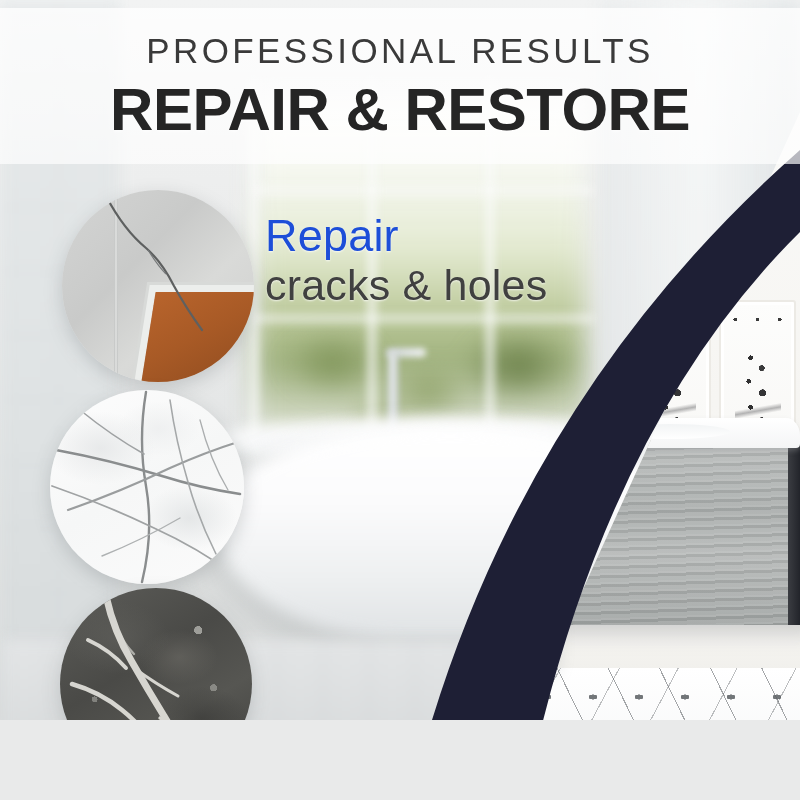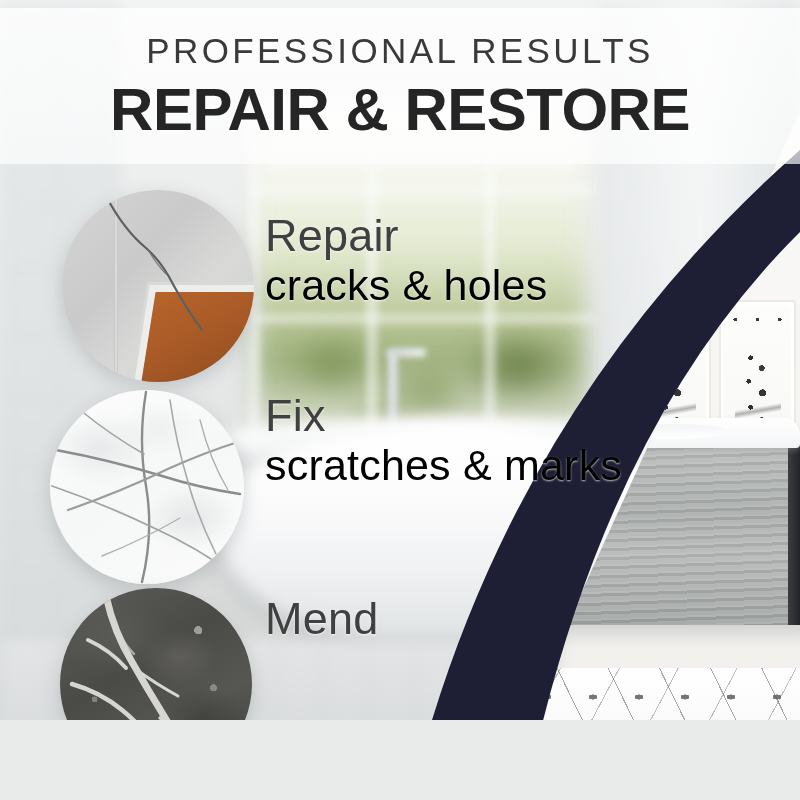--- a/index.html
+++ b/index.html
@@ -307,26 +307,26 @@
     text-shadow:0 2px 3px rgba(255,255,255,.55);
   }
 
   
   .feature { position:absolute; }
   .f1 { left:265px; top:212px; }
   .f2 { left:265px; top:392px; }
   .f3 { left:265px; top:595px; }
 
   .f-title {
-    font-size:45px; font-weight:400; color:#404040; line-height:1.06;
+    font-size:45px; font-weight:400; color:#1d4ed8; line-height:1.06;
     letter-spacing:.2px; white-space:nowrap;
     text-shadow:0 1px 2px rgba(255,255,255,.75);
   }
   .f-sub {
-    font-size:43px; font-weight:300; color:#000000; line-height:1.1;
+    font-size:43px; font-weight:300; color:#404040; line-height:1.1;
     letter-spacing:.2px; white-space:nowrap; margin-top:2px;
     text-shadow:0 1px 2px rgba(255,255,255,.7);
   }
 </style>
 </head>
 <body>
 
 <div class="stage">
 
   <div class="bg-photo">
@@ -427,22 +427,17 @@
   <div class="headline-band">
     <div class="eyebrow">PROFESSIONAL RESULTS</div>
     <div class="headline">REPAIR &amp; RESTORE</div>
   </div>
 
   <div class="feature f1">
     <div class="f-title">Repair</div>
     <div class="f-sub">cracks &amp; holes</div>
   </div>
 
-  <div class="feature f2">
-    <div class="f-title">Fix</div>
-    <div class="f-sub">scratches &amp; marks</div>
-  </div>
 
   <div class="feature f3">
-    <div class="f-title">Mend</div>
   </div>
 
 </div>
 
 </body></html>

